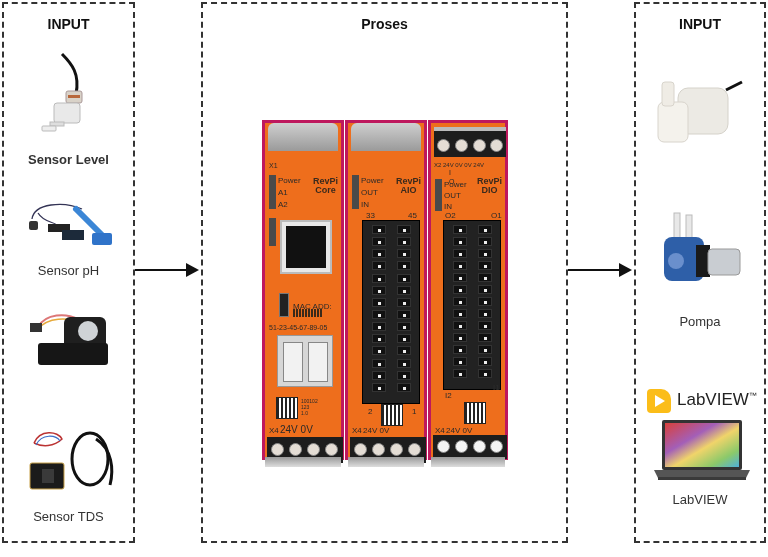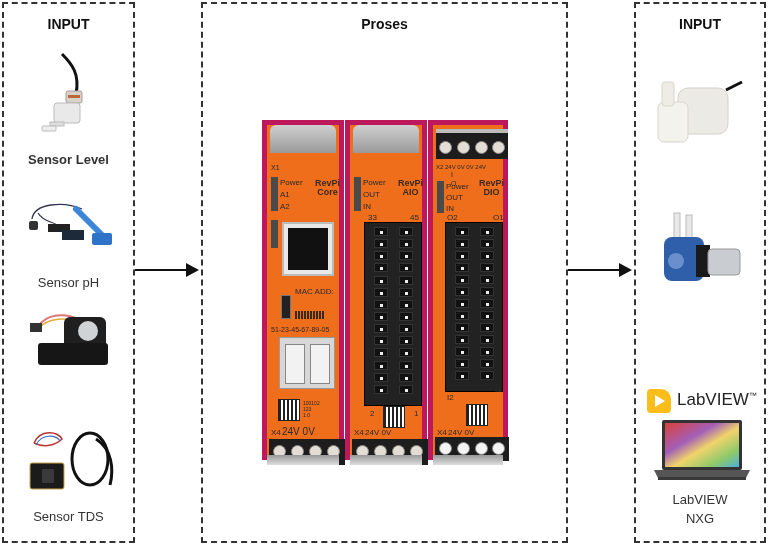--- a/index.html
+++ b/index.html
@@ -28,21 +28,21 @@
   .arrow::after {
     content: ""; position: absolute; right: -2px; top: -6px;
     border-left: 13px solid #111; border-top: 7px solid transparent; border-bottom: 7px solid transparent;
   }
   #arrow-1 { left: 135px; top: 269px; width: 62px; }
   #arrow-2 { left: 568px; top: 269px; width: 62px; }
 
   .pic { position: absolute; }
 
   
-  .module { position: absolute; background: #ee6e1c; border: 5px solid #be185d; }
+  .module { position: absolute; background: #ee6e1c; border: 3px solid #be185d; }
   .mod-top-grey { position: absolute; left: 3px; right: 3px; top: 0; height: 28px; background: linear-gradient(#cfcfcf,#9a9a9a); border-radius: 6px 6px 0 0; }
   .terminal-block { position: absolute; background: #1d1d1d; }
   .screw { position: absolute; width: 13px; height: 13px; border-radius: 50%; background: #e4ddd5; border: 1px solid #888; }
   .led-strip { position: absolute; width: 7px; background: #4a4a4a; }
   .mod-text { position: absolute; font-size: 8px; color: #2a2a2a; line-height: 9px; }
   .mod-brand { position: absolute; font-size: 9px; font-weight: bold; color: #3b2a1d; line-height: 9px; text-align: center; }
   .io-connector { position: absolute; background: #222; border: 1px solid #000; }
   .pin-row { position: absolute; left: 3px; right: 3px; height: 10px; display: flex; justify-content: space-around; }
   .pin { width: 14px; height: 9px; background: #111; border: 1px solid #333; position: relative; }
   .pin::after { content:""; position:absolute; left:5px; top:3px; width:3px; height:3px; background:#eee; }
@@ -68,21 +68,21 @@
   <div class="item-label" style="top:146px;font-weight:bold;">Sensor Level</div>
 
   <svg class="pic" style="left:20px;top:193px;" width="92" height="55" viewBox="0 0 92 55">
     <path d="M8 22 C10 6, 40 4, 58 12 M14 16 C 20 26, 30 24, 36 30" stroke="#335" stroke-width="1.3" fill="none"></path>
     <rect x="5" y="24" width="9" height="9" rx="2" fill="#333"></rect>
     <rect x="24" y="27" width="22" height="8" fill="#222"></rect>
     <rect x="38" y="33" width="22" height="10" fill="#1c2a3a"></rect>
     <line x1="52" y1="12" x2="80" y2="40" stroke="#3b86d6" stroke-width="6" stroke-linecap="round"></line>
     <rect x="68" y="36" width="20" height="12" rx="2" fill="#2f73c9"></rect>
   </svg>
-  <div class="item-label" style="top:257px;margin-top:12px;">Sensor pH</div>
+  <div class="item-label" style="top:257px;">Sensor pH</div>
 
   <svg class="pic" style="left:22px;top:305px;" width="92" height="65" viewBox="0 0 92 65">
     <path d="M12 18 C 20 4, 40 4, 52 10" stroke="#d77" stroke-width="2" fill="none"></path>
     <path d="M12 20 C 22 8, 42 8, 54 14" stroke="#e6a93a" stroke-width="1.5" fill="none"></path>
     <rect x="4" y="14" width="12" height="9" fill="#333"></rect>
     <rect x="38" y="8" width="42" height="38" rx="6" fill="#1f1f1f"></rect>
     <circle cx="62" cy="22" r="10" fill="#cfd3d6"></circle>
     <rect x="12" y="34" width="70" height="22" rx="3" fill="#161616"></rect>
   </svg>
 
@@ -112,21 +112,21 @@
     <div class="mod-text" style="left:13px;top:77px;">A2</div>
     <div class="mod-brand" style="left:48px;top:54px;">
       <div>RevPi</div>
       <div>Core</div>
     </div>
     <div class="led-strip" style="left:4px;top:95px;height:28px;"></div>
     <div style="position:absolute;left:15px;top:97px;width:52px;height:54px;background:#e8e8e8;border:2px solid #bbb;">
       <div style="position:absolute;left:4px;top:4px;right:4px;bottom:4px;background:#111;"></div>
     </div>
     <div style="position:absolute;left:14px;top:170px;width:10px;height:24px;background:#222;border:1px solid #777;"></div>
-    <div class="mod-text" style="left:28px;top:162px;">MAC ADD:</div>
+    <div class="mod-text" style="left:28px;top:179px;">MAC ADD:</div>
     <div style="position:absolute;left:28px;top:186px;width:30px;height:8px;background:repeating-linear-gradient(90deg,#3a2a1a 0 2px,#ee6e1c 2px 3px);"></div>
     <div class="mod-text" style="left:4px;top:200px;font-size:7px;">51-23-45-67-89-05</div>
     <div style="position:absolute;left:12px;top:212px;width:56px;height:52px;background:#d7d7d7;border:1px solid #999;">
       <div style="position:absolute;left:5px;top:6px;width:20px;height:40px;background:#f2f2f2;border:1px solid #888;"></div>
       <div style="position:absolute;left:30px;top:6px;width:20px;height:40px;background:#f2f2f2;border:1px solid #888;"></div>
     </div>
     <div class="qr" style="left:12px;top:275px;"></div>
     <div class="mod-text" style="left:36px;top:275px;font-size:5px;line-height:6px;">
       <div>100102</div>
       <div>123</div>
@@ -327,20 +327,21 @@
 
   <svg class="pic" style="left:20px;top:207px;" width="92" height="80" viewBox="0 0 92 80">
     <rect x="18" y="2" width="6" height="26" fill="#e8e8e8" stroke="#bbb"></rect>
     <rect x="30" y="4" width="6" height="24" fill="#e8e8e8" stroke="#bbb"></rect>
     <rect x="8" y="26" width="40" height="44" rx="8" fill="#2e5fa8"></rect>
     <circle cx="20" cy="50" r="8" fill="#6a8fcc"></circle>
     <rect x="40" y="34" width="14" height="32" fill="#1a1a1a"></rect>
     <rect x="52" y="38" width="32" height="26" rx="4" fill="#c9cdd2" stroke="#999"></rect>
   </svg>
   <div class="item-label" style="top:308px;">
+    <div>Pompa</div>
   </div>
 
   <div style="position:absolute;left:11px;top:385px;width:24px;height:24px;background:#fbbd19;border-radius:4px 10px 4px 4px;">
     <div style="position:absolute;left:8px;top:6px;border-left:10px solid #fff;border-top:6px solid transparent;border-bottom:6px solid transparent;"></div>
   </div>
   <div style="position:absolute;left:41px;top:386px;font-size:17px;color:#222;">
     <span>LabVIEW</span><sup style="font-size:8px;">™</sup>
   </div>
 
   <svg class="pic" style="left:14px;top:414px;" width="104" height="64" viewBox="0 0 104 64">
@@ -353,15 +354,14 @@
         <stop offset="1" stop-color="#4fb0d9"></stop>
       </linearGradient>
     </defs>
     <rect x="12" y="2" width="80" height="50" rx="2" fill="#333"></rect>
     <rect x="15" y="5" width="74" height="44" fill="url(#scr)"></rect>
     <path d="M4 52 L100 52 L96 60 L8 60 Z" fill="#555"></path>
     <rect x="8" y="59" width="88" height="3" fill="#3a3a3a"></rect>
   </svg>
   <div class="item-label" style="top:486px;">
     <div>LabVIEW</div>
-    <div>NXG</div>
   </div>
 </div>
 
 </body></html>

